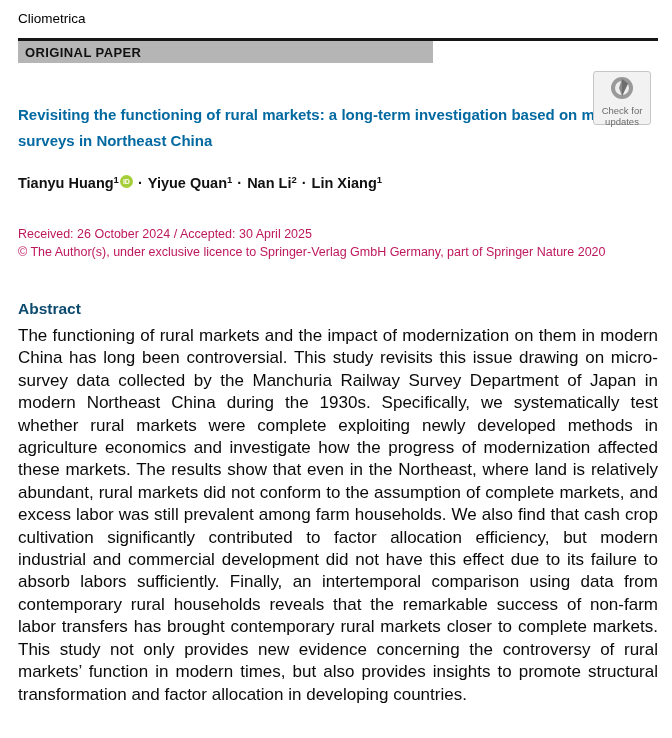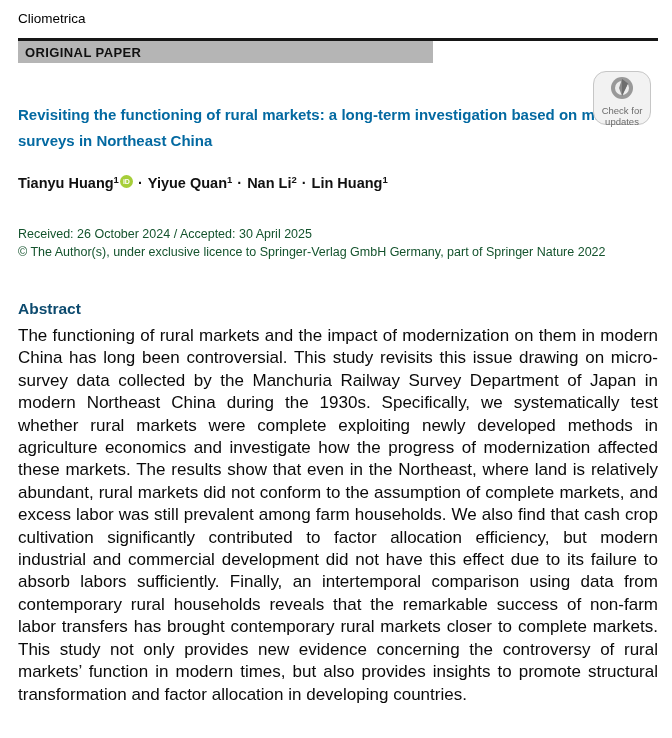--- a/index.html
+++ b/index.html
@@ -48,21 +48,21 @@
   }
   
   .update-badge {
     position: absolute;
     top: 71px;
     right: 21px;
     width: 58px;
     height: 54px;
     background: #f2f2f2;
     border: 1px solid #c6c6c6;
-    border-radius: 13px;
+    border-radius: 3px;
     display: flex;
     flex-direction: column;
     align-items: center;
     justify-content: flex-start;
     padding-top: 3px;
     cursor: pointer;
   }
   .update-badge .badge-label {
     font-size: 9.5px;
     line-height: 10.5px;
@@ -112,21 +112,21 @@
   }
   .author-sep {
     margin: 0 5px;
     font-weight: 700;
   }
   
   .meta-block {
     margin-top: 33px;
     font-size: 12.5px;
     line-height: 18px;
-    color: #14532d;
+    color: #be185d;
   }
   
   .abstract-heading {
     margin-top: 39px;
     font-size: 15.5px;
     font-weight: 700;
     color: #0c4a6e;
   }
   .abstract-text {
     margin-top: 7px;
@@ -168,25 +168,25 @@
     <span>Tianyu Huang</span>
       <span class="author-sup">1</span>
       <span class="orcid-badge">iD</span>
     <span class="author-sep">·</span>
     <span>Yiyue Quan</span>
       <span class="author-sup">1</span>
     <span class="author-sep">·</span>
     <span>Nan Li</span>
       <span class="author-sup">2</span>
     <span class="author-sep">·</span>
-    <span>Lin Huang</span>
+    <span>Lin Xiang</span>
       <span class="author-sup">1</span>
   </div>
 
   <div class="meta-block">
     <div>Received: 26 October 2024 / Accepted: 30 April 2025</div>
-    <div>© The Author(s), under exclusive licence to Springer-Verlag GmbH Germany, part of Springer Nature 2022</div>
+    <div>© The Author(s), under exclusive licence to Springer-Verlag GmbH Germany, part of Springer Nature 2020</div>
   </div>
 
   <h2 class="abstract-heading">Abstract</h2>
   <p class="abstract-text">The functioning of rural markets and the impact of modernization on them in modern China has long been controversial. This study revisits this issue drawing on micro-survey data collected by the Manchuria Railway Survey Department of Japan in modern Northeast China during the 1930s. Specifically, we systematically test whether rural markets were complete exploiting newly developed methods in agriculture economics and investigate how the progress of modernization affected these markets. The results show that even in the Northeast, where land is relatively abundant, rural markets did not conform to the assumption of complete markets, and excess labor was still prevalent among farm households. We also find that cash crop cultivation significantly contributed to factor allocation efficiency, but modern industrial and commercial development did not have this effect due to its failure to absorb labors sufficiently. Finally, an intertemporal comparison using data from contemporary rural households reveals that the remarkable success of non-farm labor transfers has brought contemporary rural markets closer to complete markets. This study not only provides new evidence concerning the controversy of rural markets’ function in modern times, but also provides insights to promote structural transformation and factor allocation in developing countries.</p>
 
 </div>
 
 </body></html>

